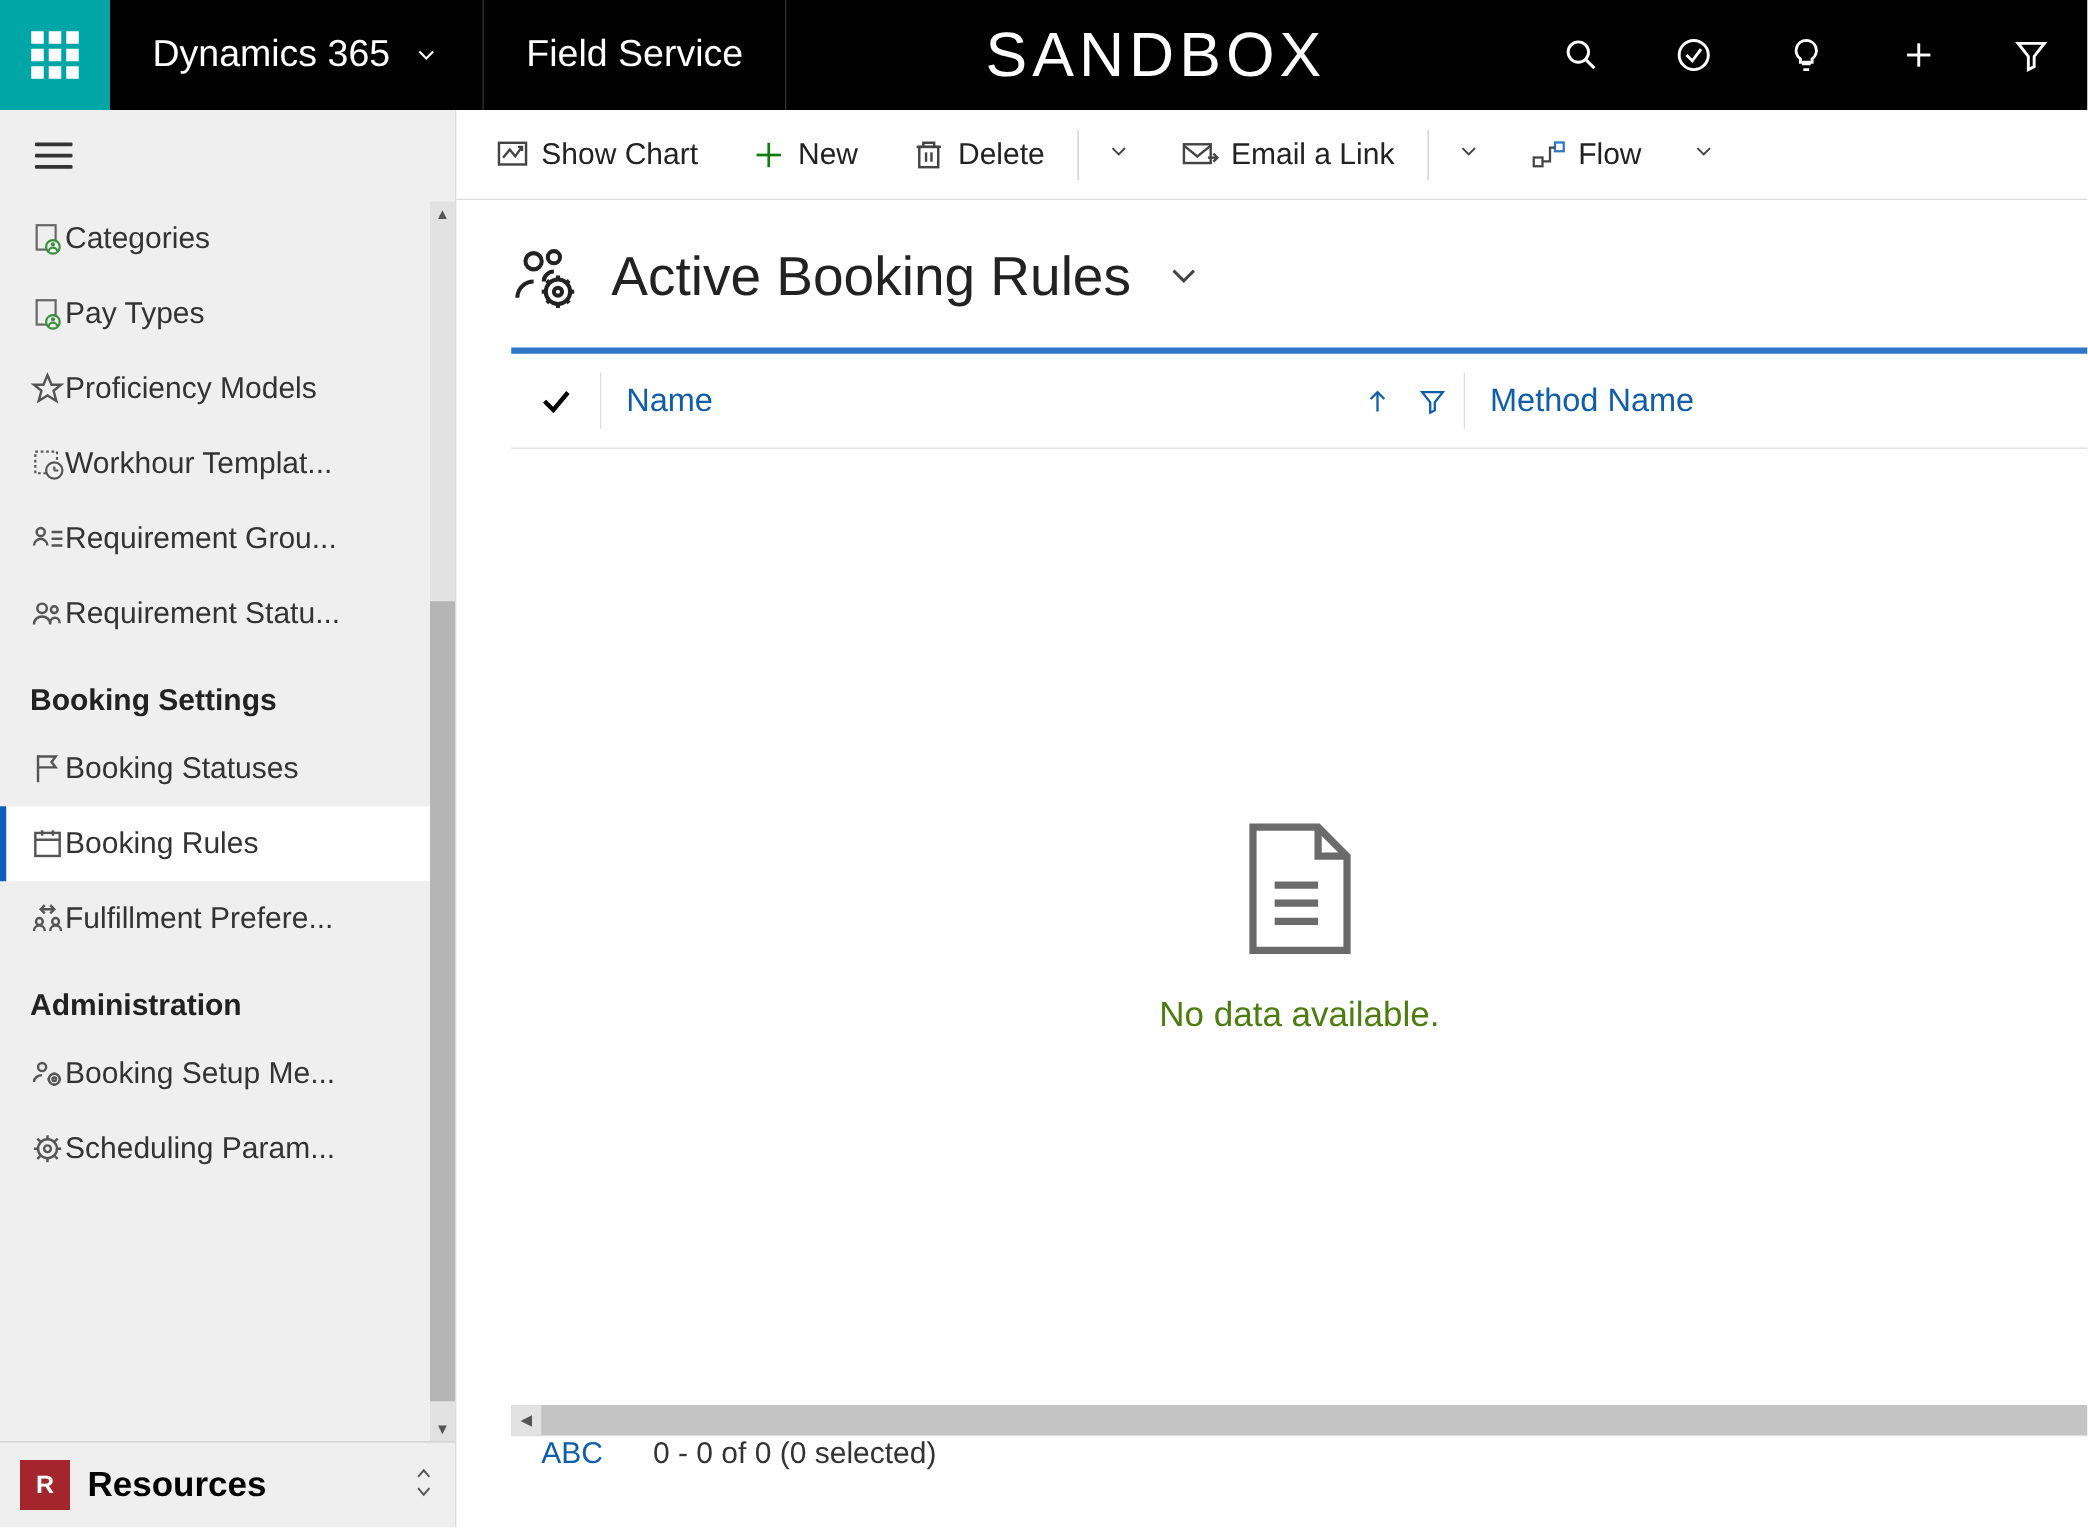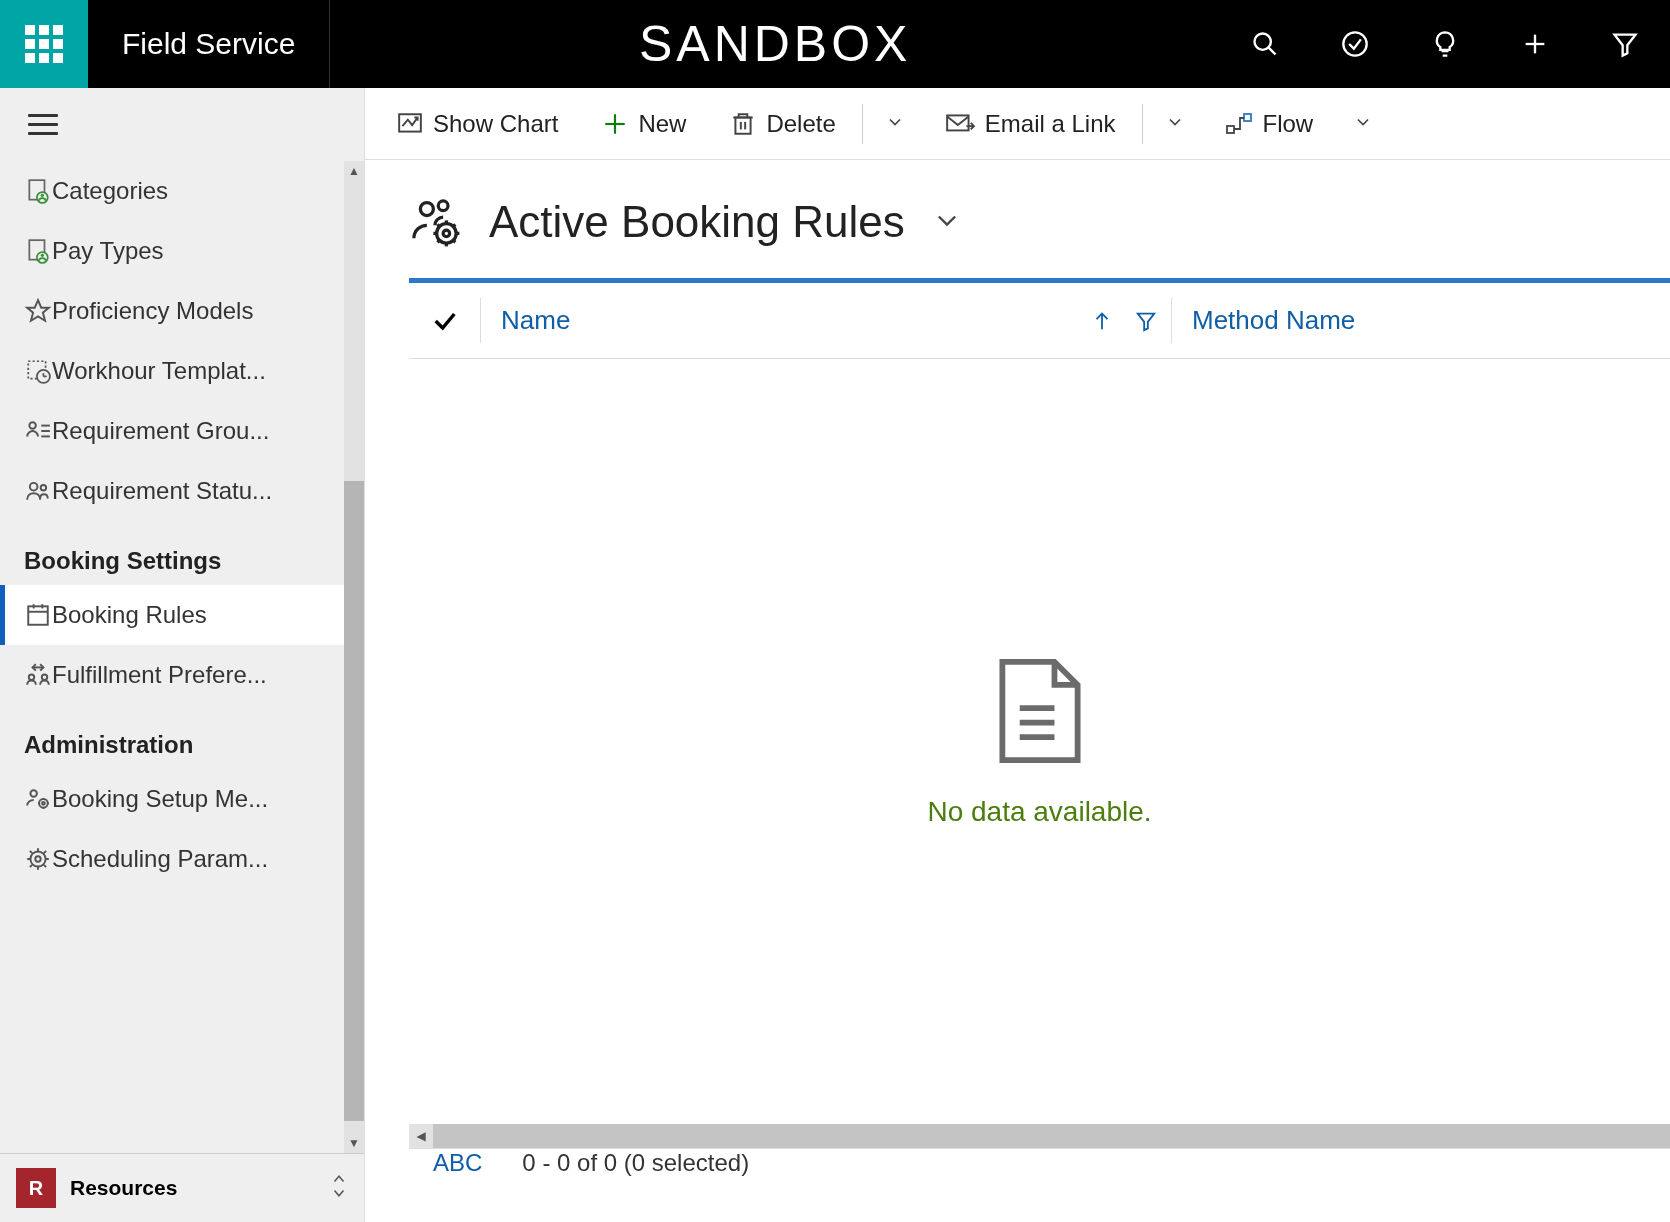--- a/index.html
+++ b/index.html
@@ -25,21 +25,21 @@
   .nav-hamburger div { width: 30px; height: 3px; background: #333; margin: 6px 0; border-radius:1px; }
   .nav-list { flex: 1; overflow-y: auto; position: relative; }
   .nav-item { display: flex; align-items: center; padding: 16px 24px; font-size: 24px; color: #333; cursor: pointer; white-space: nowrap; overflow: hidden; text-overflow: ellipsis; }
   .nav-item .nlabel { overflow: hidden; text-overflow: ellipsis; }
   .nav-item.active { background: #fff; border-left: 5px solid #0f5fbf; padding-left: 19px; }
   .nav-group { padding: 26px 24px 10px 24px; font-size: 24px; font-weight: 600; color: #222; }
   .nav-icon { width: 28px; flex: 0 0 28px; display:flex; align-items:center; justify-content:center; color:#555; }
 
   .nav-bottom { border-top: 1px solid #ccc; display: flex; align-items: center; padding: 14px 16px; gap: 14px; }
   .badge-r { width: 40px; height: 40px; background: #a4262c; color: #fff; display:flex; align-items:center; justify-content:center; font-weight:600; font-size:20px; }
-  .nav-bottom .blabel { font-weight: 600; font-size: 21px; }
+  .nav-bottom .blabel { font-weight: 600; font-size: 28px; }
   .updown { margin-left: auto; color:#555; }
 
   .nav-scrollbar { position:absolute; right:0; top:0; bottom:0; width:20px; background:#e2e2e2; }
   .nav-scrollbar .thumb { position:absolute; left:0; right:0; top:320px; height:640px; background:#b5b5b5; }
   .nav-scrollbar .arrow { position:absolute; left:0; right:0; height:20px; display:flex; align-items:center; justify-content:center; color:#555; font-size:12px; }
   .nav-scrollbar .arrow.up{ top:0 } .nav-scrollbar .arrow.down{ bottom:0 }
 
   
   .main { flex:1; display:flex; flex-direction:column; }
   .cmdbar { display:flex; align-items:center; height:72px; border-bottom:1px solid #ddd; padding: 0 10px; }
@@ -83,20 +83,26 @@
         <span></span>
         <span></span>
         <span></span>
         <span></span>
         <span></span>
         <span></span>
         <span></span>
         <span></span>
     </div>
   </div>
+  <div class="top-sec">
+    <span class="label">Dynamics 365</span>
+    <svg class="top-chev" width="22" height="22" viewBox="0 0 24 24" fill="none" stroke="#fff" stroke-width="2">
+        <polyline points="6 9 12 15 18 9"></polyline>
+      </svg>
+  </div>
   <div class="top-sec" style="border-right:1px solid #333;">
     <span class="label">Field Service</span>
   </div>
   <div class="sandbox">SANDBOX</div>
   <div class="topicons">
     <div class="topicon">
       <svg width="28" height="28" viewBox="0 0 24 24" fill="none" stroke="#fff" stroke-width="2">
           <circle cx="10" cy="10" r="7"></circle>
           <line x1="21" y1="21" x2="15" y2="15"></line>
         </svg>
@@ -202,20 +208,29 @@
               <path d="M2 20c0-4 3-6 6-6s6 2 6 6"></path>
               <circle cx="17" cy="9" r="2.5"></circle>
               <path d="M14 19c0-3 2-4 3.5-4s3.5 1 3.5 4"></path>
             </svg>
         </span>
         <span class="nlabel">Requirement Statu...</span>
       </div>
 
       <div class="nav-group">Booking Settings</div>
 
+      <div class="nav-item">
+        <span class="nav-icon">
+          <svg width="26" height="26" viewBox="0 0 24 24" fill="none" stroke="#555" stroke-width="1.8">
+              <line x1="5" y1="2" x2="5" y2="22"></line>
+              <path d="M5 3h13l-3 4 3 4H5"></path>
+            </svg>
+        </span>
+        <span class="nlabel">Booking Statuses</span>
+      </div>
       <div class="nav-item active">
         <span class="nav-icon">
           <svg width="26" height="26" viewBox="0 0 24 24" fill="none" stroke="#555" stroke-width="1.8">
               <rect x="3" y="4" width="18" height="17"></rect>
               <line x1="3" y1="9" x2="21" y2="9"></line>
               <line x1="8" y1="2" x2="8" y2="6"></line>
               <line x1="16" y1="2" x2="16" y2="6"></line>
             </svg>
         </span>
         <span class="nlabel">Booking Rules</span>

